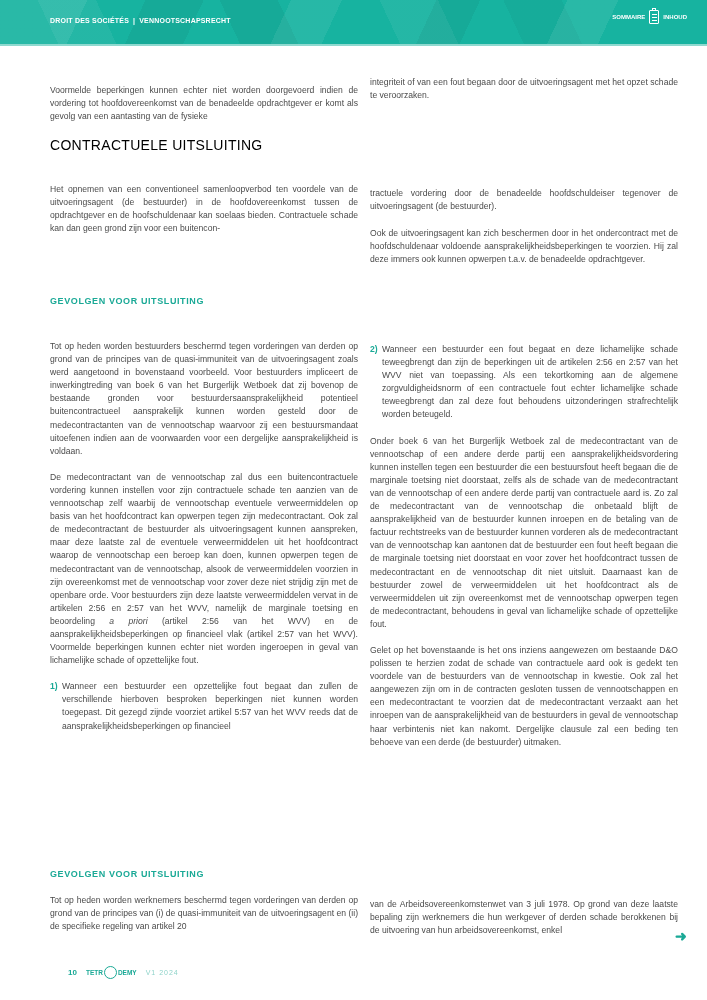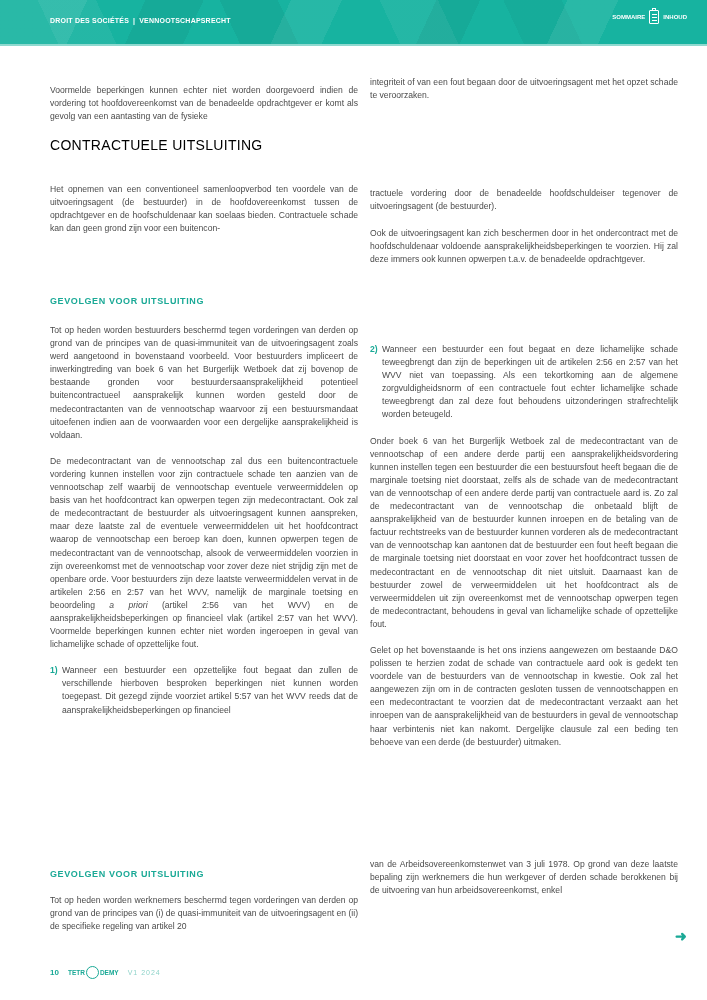--- a/index.html
+++ b/index.html
@@ -43,21 +43,21 @@
     position: absolute; left: 50px; font-size: 14px; color: #000000; letter-spacing: 0.3px; font-weight: normal;
   }
   .h3 {
     position: absolute; left: 50px; font-size: 9px; font-weight: bold; color: #1aa996; letter-spacing: 0.6px;
   }
   .li { display: flex; }
   .li .num { color: #1aa996; font-weight: bold; width: 12px; flex: none; }
   .li .txt { flex: 1; }
   .indent { padding-left: 12px; }
   .footer {
-    position: absolute; left: 50px; top: 966px; display: flex; align-items: center; gap: 9px; font-size: 8px;
+    position: absolute; left: 68px; top: 966px; display: flex; align-items: center; gap: 9px; font-size: 8px;
   }
   .pnum { color: #1aa996; font-weight: bold; }
   .logo { display: flex; align-items: center; font-size: 6.5px; font-weight: bold; color: #1aa996; position: relative; }
   .logo .badge {
     display: inline-block; width: 13px; height: 13px; border-radius: 50%; border: 1.5px solid #1aa996; box-sizing: border-box; margin: 0 1px;
   }
   .ver { color: #8ed3c9; letter-spacing: 1px; font-size: 7px; }
   .next-arrow {
     position: absolute; left: 675px; top: 928px; color: #1aa996; font-size: 14px; font-weight: bold;
   }
@@ -92,21 +92,21 @@
 <div class="col left" style="top:170px">
   <p style="margin-top:13px">Het opnemen van een conventioneel samenloopverbod ten voordele van de uitvoeringsagent (de bestuurder) in de hoofdovereenkomst tussen de opdrachtgever en de hoofschuldenaar kan soelaas bieden. Contractuele schade kan dan geen grond zijn voor een buitencon-</p>
 </div>
 <div class="col right" style="top:187px">
   <p>tractuele vordering door de benadeelde hoofdschuldeiser tegenover de uitvoeringsagent (de bestuurder).</p>
   <p style="margin-top:14px">Ook de uitvoeringsagent kan zich beschermen door in het ondercontract met de hoofdschuldenaar voldoende aansprakelijkheidsbeperkingen te voorzien. Hij zal deze immers ook kunnen opwerpen t.a.v. de benadeelde opdrachtgever.</p>
 </div>
 
 <div class="h3" style="top:296px">GEVOLGEN VOOR UITSLUITING</div>
 
-<div class="col left" style="top:324px">
+<div class="col left" style="top:340px">
   <p>Tot op heden worden bestuurders beschermd tegen vorderingen van derden op grond van de principes van de quasi-immuniteit van de uitvoeringsagent zoals werd aangetoond in bovenstaand voorbeeld. Voor bestuurders impliceert de inwerkingtreding van boek 6 van het Burgerlijk Wetboek dat zij bovenop de bestaande gronden voor bestuurdersaansprakelijkheid potentieel buitencontractueel aansprakelijk kunnen worden gesteld door de medecontractanten van de vennootschap waarvoor zij een bestuursmandaat uitoefenen indien aan de voorwaarden voor een dergelijke aansprakelijkheid is voldaan.</p>
   <p style="margin-top:13px"><span>De medecontractant van de vennootschap zal dus een buitencontractuele vordering kunnen instellen voor zijn contractuele schade ten aanzien van de vennootschap zelf waarbij de vennootschap eventuele verweermiddelen op basis van het hoofdcontract kan opwerpen tegen zijn medecontractant. Ook zal de medecontractant de bestuurder als uitvoeringsagent kunnen aanspreken, maar deze laatste zal de eventuele verweermiddelen uit het hoofdcontract waarop de vennootschap een beroep kan doen, kunnen opwerpen tegen de medecontractant van de vennootschap, alsook de verweermiddelen voorzien in zijn overeenkomst met de vennootschap voor zover deze niet strijdig zijn met de openbare orde. Voor bestuurders zijn deze laatste verweermiddelen vervat in de artikelen 2:56 en 2:57 van het WVV, namelijk de marginale toetsing en beoordeling </span><em>a priori</em><span> (artikel 2:56 van het WVV) en de aansprakelijkheidsbeperkingen op financieel vlak (artikel 2:57 van het WVV). Voormelde beperkingen kunnen echter niet worden ingeroepen in geval van lichamelijke schade of opzettelijke fout.</span></p>
   <div class="li" style="margin-top:13px">
     <span class="num">1)</span>
     <span class="txt">Wanneer een bestuurder een opzettelijke fout begaat dan zullen de verschillende hierboven besproken beperkingen niet kunnen worden toegepast. Dit gezegd zijnde voorziet artikel 5:57 van het WVV reeds dat de aansprakelijkheidsbeperkingen op financieel</span>
   </div>
 </div>
 
 <div class="col right" style="top:330px">
   <div class="li" style="margin-top:13px">
@@ -115,21 +115,21 @@
   </div>
   <p style="margin-top:13px">Onder boek 6 van het Burgerlijk Wetboek zal de medecontractant van de vennootschap of een andere derde partij een aansprakelijkheidsvordering kunnen instellen tegen een bestuurder die een bestuursfout heeft begaan die de marginale toetsing niet doorstaat, zelfs als de schade van de medecontractant van de vennootschap of een andere derde partij van contractuele aard is. Zo zal de medecontractant van de vennootschap die onbetaald blijft de aansprakelijkheid van de bestuurder kunnen inroepen en de betaling van de factuur rechtstreeks van de bestuurder kunnen vorderen als de medecontractant van de vennootschap kan aantonen dat de bestuurder een fout heeft begaan die de marginale toetsing niet doorstaat en voor zover het hoofdcontract tussen de medecontractant en de vennootschap dit niet uitsluit. Daarnaast kan de bestuurder zowel de verweermiddelen uit het hoofdcontract als de verweermiddelen uit zijn overeenkomst met de vennootschap opwerpen tegen de medecontractant, behoudens in geval van lichamelijke schade of opzettelijke fout.</p>
   <p style="margin-top:13px">Gelet op het bovenstaande is het ons inziens aangewezen om bestaande D&amp;O polissen te herzien zodat de schade van contractuele aard ook is gedekt ten voordele van de bestuurders van de vennootschap in kwestie. Ook zal het aangewezen zijn om in de contracten gesloten tussen de vennootschappen en een medecontractant te voorzien dat de medecontractant verzaakt aan het inroepen van de aansprakelijkheid van de bestuurders in geval de vennootschap haar verbintenis niet kan nakomt. Dergelijke clausule zal een beding ten behoeve van een derde (de bestuurder) uitmaken.</p>
 </div>
 
 <div class="h3" style="top:869px">GEVOLGEN VOOR UITSLUITING</div>
 
 <div class="col left" style="top:894px">
   <p>Tot op heden worden werknemers beschermd tegen vorderingen van derden op grond van de principes van (i) de quasi-immuniteit van de uitvoeringsagent en (ii) de specifieke regeling van artikel 20</p>
 </div>
-<div class="col right" style="top:858px">
+<div class="col right" style="top:898px">
   <p>van de Arbeidsovereenkomstenwet van 3 juli 1978. Op grond van deze laatste bepaling zijn werknemers die hun werkgever of derden schade berokkenen bij de uitvoering van hun arbeidsovereenkomst, enkel</p>
 </div>
 
 <div class="next-arrow">➜</div>
 
 <div class="footer">
   <span class="pnum">10</span>
   <span class="logo">
     <span>TETR</span>
       <span class="badge"></span>

